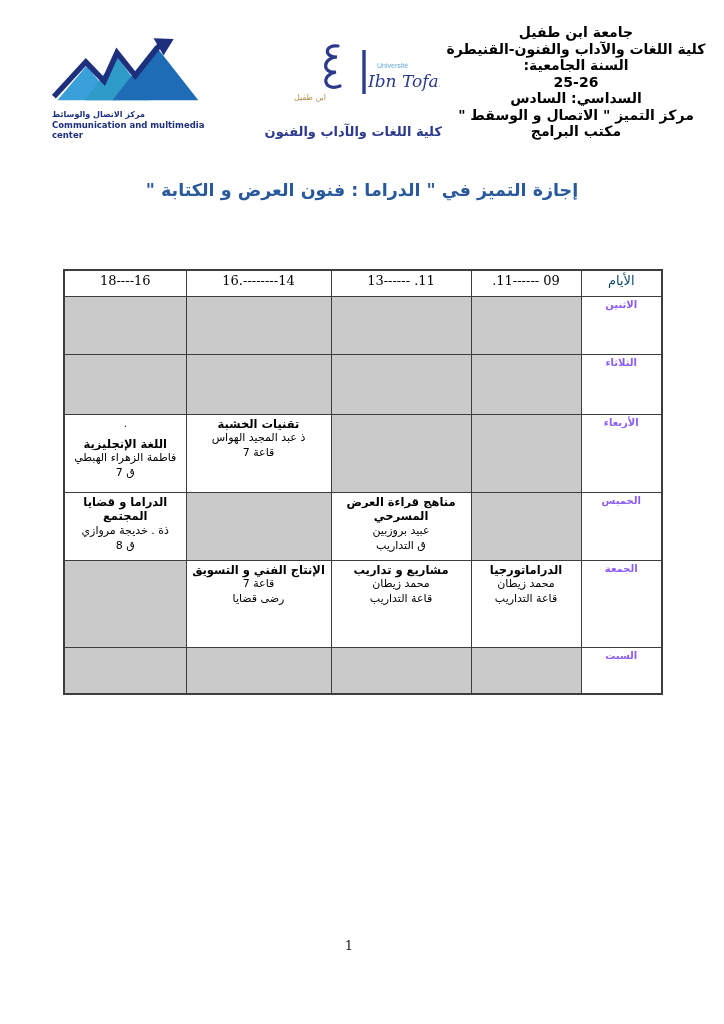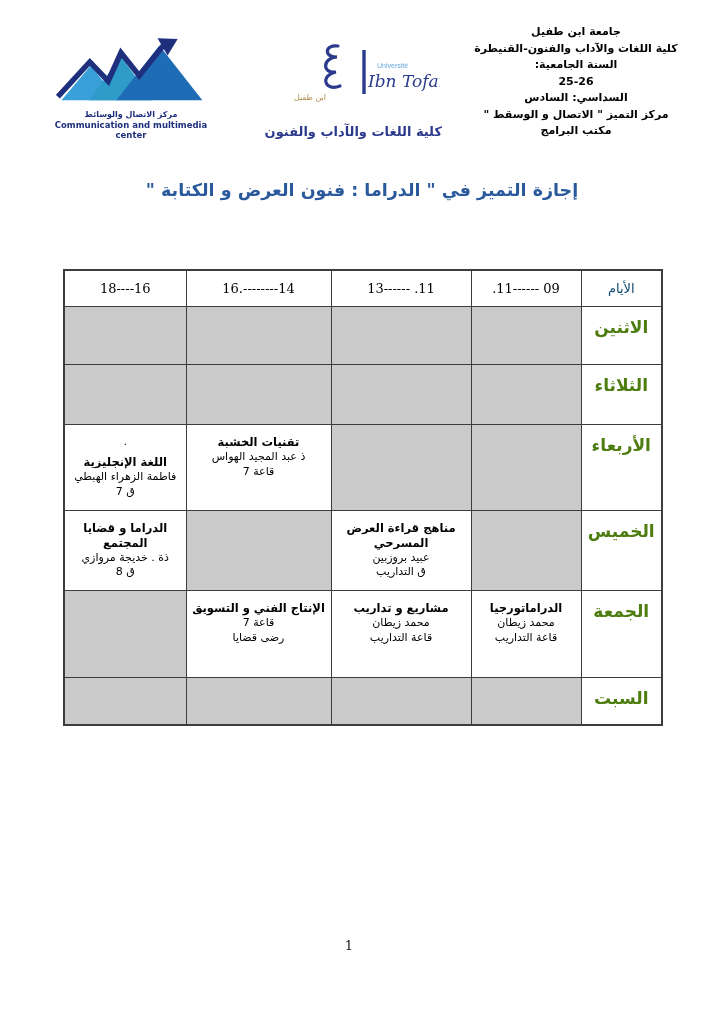--- a/index.html
+++ b/index.html
@@ -6,26 +6,26 @@
   body { background:#888; font-family:"DejaVu Sans", sans-serif; }
   .page {
     position:relative; width:724px; height:1024px; margin:0 auto;
     background:#ffffff; overflow:hidden;
   }
 
   
   .uni-header {
     position:absolute; top:24px; left:428px; width:296px;
     direction:rtl; text-align:center;
-    font-size:11px; font-weight:bold; color:#000;
+    font-size:14px; font-weight:bold; color:#000;
     line-height:16.5px;
   }
 
   
-  .cmc-logo { position:absolute; top:36px; left:52px; width:158px; text-align:center; }
+  .cmc-logo { position:absolute; top:36px; left:52px; width:158px; text-align:left; }
   .cmc-logo .ar  { font-size:8px;  font-weight:bold; color:#1e2f7d; direction:rtl; margin-top:-2px; }
   .cmc-logo .en  { font-size:8.5px; font-weight:bold; color:#1e2f7d; margin-top:1px; }
 
   
   .fac-logo { position:absolute; top:42px; left:278px; width:164px; text-align:center; }
   .fac-logo .caption {
     font-size:13px; font-weight:bold; color:#2b3a8c;
     letter-spacing:1px; direction:rtl; margin-top:14px; white-space:nowrap;
   }
 
@@ -38,30 +38,30 @@
 
   
   .tt-wrap { position:absolute; top:269px; left:63px; }
   table.tt {
     border-collapse:collapse; table-layout:fixed; width:598px;
     direction:rtl; border:2px solid #3d3d3d;
     font-size:11px; color:#000;
   }
   table.tt th, table.tt td {
     border:1.5px solid #3d3d3d;
-    vertical-align:top; text-align:center; padding:10px 2px;
+    vertical-align:top; text-align:center; padding:2px 2px;
     overflow:hidden;
   }
   table.tt th {
     font-weight:normal;
     font-family:"DejaVu Serif","DejaVu Sans",serif;
     font-size:13px; background:#fff;
   }
   th.day-h { color:#0c4a6e; font-weight:bold; font-size:13px; }
-  td.day   { color:#4d7c0f; font-weight:bold; font-size:17px; background:#fff; }
+  td.day   { color:#8b5cf6; font-weight:bold; font-size:10px; background:#fff; }
   td.gray  { background:#cacaca; }
   td.vmid  { vertical-align:middle; }
   .cell-pre   { font-size:10px; line-height:9px; margin:2px 0 9px 0; }
   .cell-title { font-weight:bold; font-size:11.5px; line-height:1.3; direction:rtl; }
   .cell-line  { font-size:11px; line-height:1.35; direction:rtl; }
 
   
   .page-num {
     position:absolute; top:938px; left:0; width:698px; text-align:center;
     font-family:"DejaVu Serif",serif; font-size:13px; color:#222;

